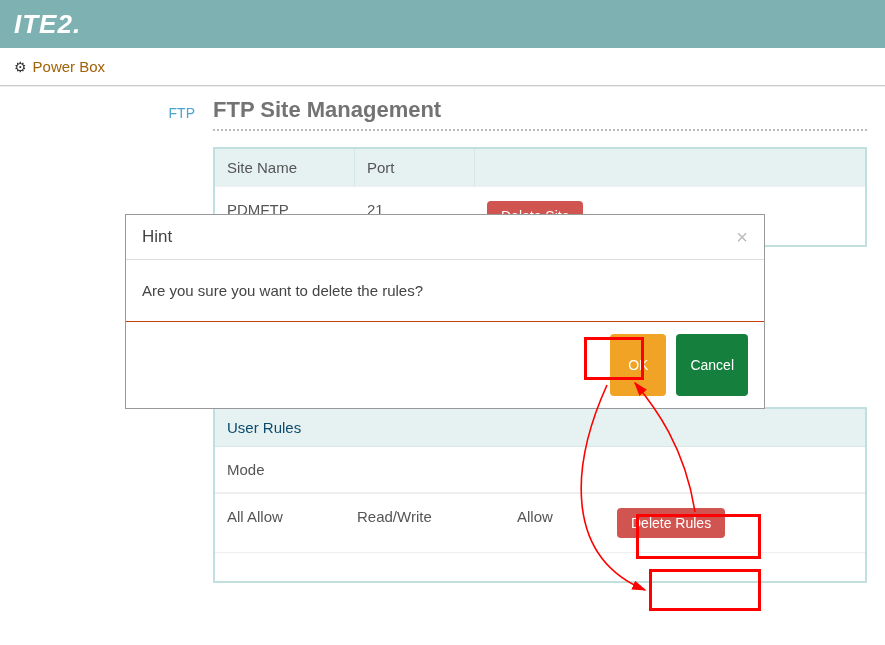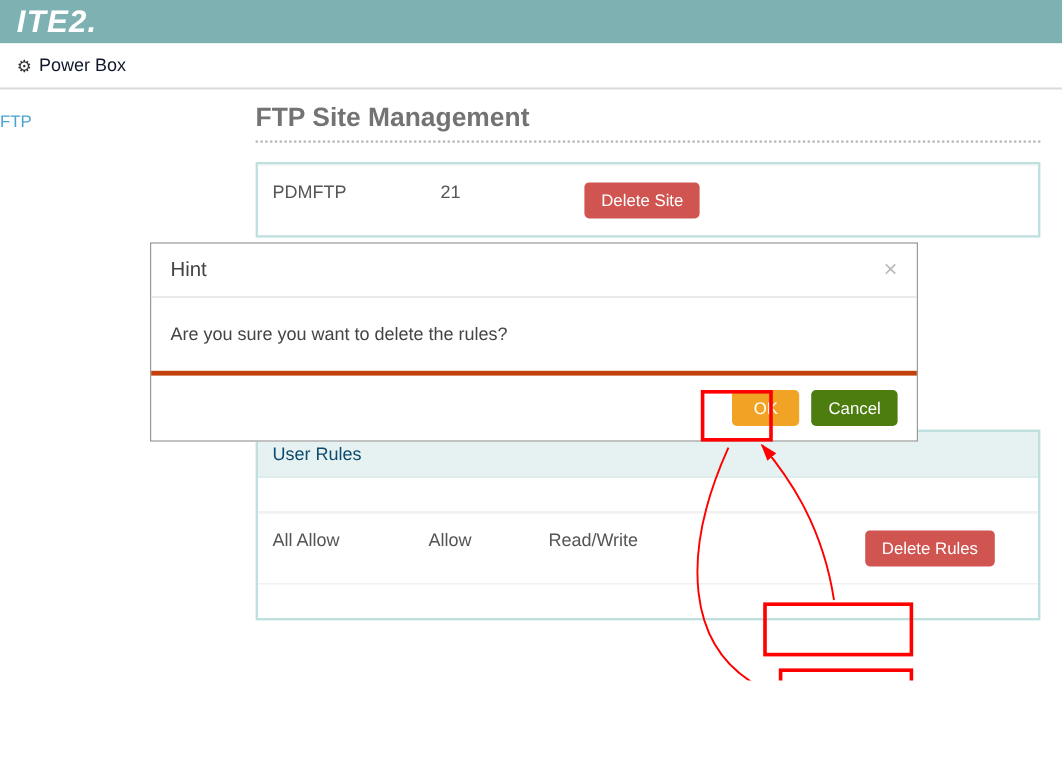--- a/index.html
+++ b/index.html
@@ -1,27 +1,27 @@
 <!DOCTYPE html>
 <html><head>
 <meta charset="utf-8">
 <style>
   * { box-sizing: border-box; margin: 0; padding: 0; }
   body { font-family: "Segoe UI", Arial, sans-serif; font-size: 14px; color: #333; background: #fff; width: 885px; }
   
-  .header-bar { background: #7eb2b2; height: 36px; display: flex; align-items: center; padding: 0 14px; }
+  .header-bar { background: #7eb2b2; height: 48px; display: flex; align-items: center; padding: 0 14px; }
   .logo { font-family: Arial, sans-serif; font-size: 26px; font-weight: bold; font-style: italic; color: #fff; letter-spacing: 1px; }
   
   .breadcrumb { border-bottom: 1px solid #ccc; padding: 10px 14px; display: flex; align-items: center; gap: 6px; }
   .gear-icon { font-size: 14px; color: #333; }
-  .breadcrumb-text { color: #0f172a; font-size: 15px; }
+  .breadcrumb-text { color: #a16207; font-size: 15px; }
   
   .layout { display: flex; border-top: 1px solid #eee; }
   .sidebar { width: 195px; }
-  .sidebar-item { text-align: left; padding: 18px 0; color: #4aa3d1; font-size: 14px; cursor: pointer; }
+  .sidebar-item { text-align: right; padding: 18px 0; color: #4aa3d1; font-size: 14px; cursor: pointer; }
   
   .main { flex: 1; padding: 10px 18px 30px 18px; position: relative; }
   .page-title { font-size: 22px; font-weight: 600; color: #737373; margin-bottom: 6px; }
   .dotted-sep { border-bottom: 2px dotted #bbb; margin-bottom: 16px; }
   
   .panel { border: 2px solid #bfe0de; background: #fff; margin-bottom: 20px; }
   .panel-header { background: #e6f2f1; padding: 0; }
   .panel-title-row { padding: 10px 12px; border-bottom: 1px solid #d5e8e6; font-size: 15px; color: #0c4a6e; }
   .panel-cols { display: flex; }
   .panel-col { padding: 10px 12px; border-right: 1px solid #d5e8e6; font-size: 15px; color: #555; }
@@ -29,33 +29,33 @@
   .panel-row { display: flex; border-top: 1px solid #eee; }
   .panel-cell { padding: 14px 12px; font-size: 15px; color: #555; }
   
   .sites-col-name { width: 140px; }
   .sites-col-port { width: 120px; }
   .sites-col-action { flex: 1; display:flex; align-items:center; }
   
   .rules-col-user { width: 130px; }
   .rules-col-mode { width: 100px; }
   .rules-col-perm { width: 160px; }
-  .rules-col-action { flex: 1; display:flex; justify-content:flex-end; align-items:center; padding-right: 36px; }
+  .rules-col-action { flex: 1; display:flex; justify-content:flex-start; align-items:center; padding-right: 36px; }
   
   .btn { display: inline-block; padding: 7px 14px; border-radius: 4px; color: #fff; font-size: 14px; cursor: pointer; border: none; }
   .btn-red { background: #d05450; }
   .btn-green { background: #56b556; }
   .btn-orange { background: #f1a325; }
-  .btn-blue { background: #4d7c0f; text-align: right; }
+  .btn-blue { background: #15803d; text-align: right; }
   
   .dialog { position: absolute; left: -70px; top: 127px; width: 640px; background: #fff; border: 1px solid #999; z-index: 10; }
   .dialog-head { padding: 12px 16px; border-bottom: 1px solid #ddd; display: flex; justify-content: space-between; align-items: flex-start; }
   .dialog-title { font-size: 17px; color: #444; }
   .dialog-close { color: #bbb; font-size: 20px; cursor: pointer; line-height: 1; }
-  .dialog-body { padding: 22px 16px; font-size: 15px; color: #444; border-bottom: 4px solid #c2410c; }
+  .dialog-body { padding: 22px 16px; font-size: 15px; color: #444; border-bottom: 1px solid #c2410c; }
   .dialog-foot { padding: 12px 16px; display: flex; justify-content: flex-end; gap: 10px; }
   
   .marker { position: absolute; border: 3px solid #ff0000; pointer-events: none; z-index: 20; }
   .arrow-svg { position: absolute; pointer-events: none; z-index: 15; }
   
   .rules-spacer { height: 140px; }
 </style>
 </head>
 <body>
 
@@ -71,59 +71,65 @@
 <div class="layout">
   <div class="sidebar">
     <div class="sidebar-item">FTP</div>
   </div>
 
   <div class="main">
     <div class="page-title">FTP Site Management</div>
     <div class="dotted-sep"></div>
 
     <div class="panel">
+      <div class="panel-header panel-cols">
+        <div class="panel-col sites-col-name">Site Name</div>
+        <div class="panel-col sites-col-port">Port</div>
+        <div class="panel-col sites-col-action"></div>
+      </div>
       <div class="panel-row">
         <div class="panel-cell sites-col-name">PDMFTP</div>
         <div class="panel-cell sites-col-port">21</div>
         <div class="panel-cell sites-col-action">
           <button class="btn btn-red">Delete Site</button>
         </div>
       </div>
     </div>
 
     <div class="rules-spacer"></div>
 
     <div class="panel">
       <div class="panel-title-row panel-header">User Rules</div>
       <div class="panel-cols" style="border-bottom:1px solid #eee">
+        <div class="panel-cell rules-col-mode">Mode</div>
         <div class="panel-cell rules-col-action"></div>
       </div>
       <div class="panel-row">
         <div class="panel-cell rules-col-user">All Allow</div>
+        <div class="panel-cell rules-col-perm">Read/Write</div>
         <div class="panel-cell rules-col-mode">Allow</div>
-        <div class="panel-cell rules-col-perm">Read/Write</div>
         <div class="panel-cell rules-col-action">
           <button class="btn btn-red">Delete Rules</button>
         </div>
       </div>
       <div class="panel-row">
         <div class="panel-cell rules-col-user"></div>
         <div class="panel-cell rules-col-mode"></div>
         <div class="panel-cell rules-col-perm"></div>
       </div>
     </div>
 
     <div class="dialog">
       <div class="dialog-head">
         <span class="dialog-title">Hint</span>
         <span class="dialog-close">×</span>
       </div>
       <div class="dialog-body">Are you sure you want to delete the rules?</div>
       <div class="dialog-foot">
-        <button class="btn btn-orange" style="padding:7px 18px">OK</button>
+        <button class="btn btn-orange" style="padding:23px 18px">OK</button>
         <button class="btn btn-blue">Cancel</button>
       </div>
     </div>
 
     <div class="marker" style="left:389px; top:250px; width:60px; height:43px;"></div>
     <div class="marker" style="left:441px; top:427px; width:125px; height:45px;"></div>
     <div class="marker" style="left:454px; top:482px; width:112px; height:42px;"></div>
 
     <svg class="arrow-svg" style="left:0; top:0;" width="700" height="560">
       <defs>

